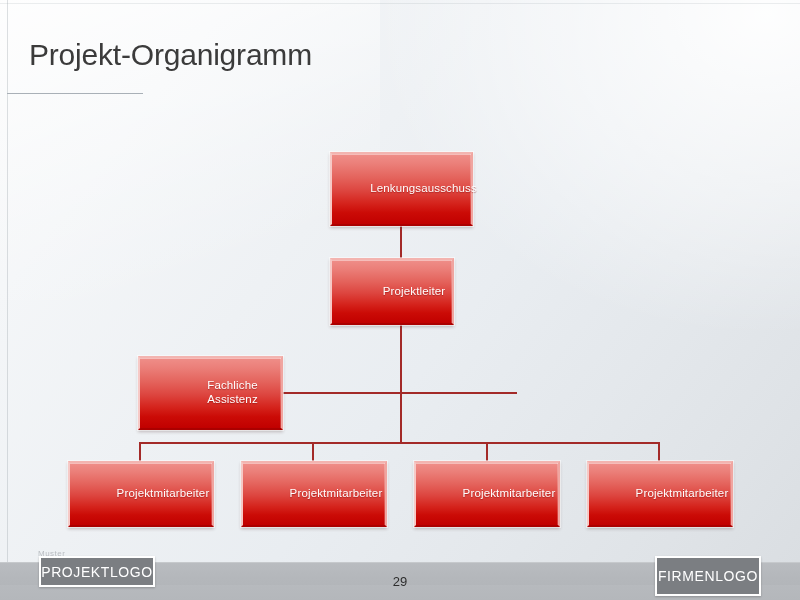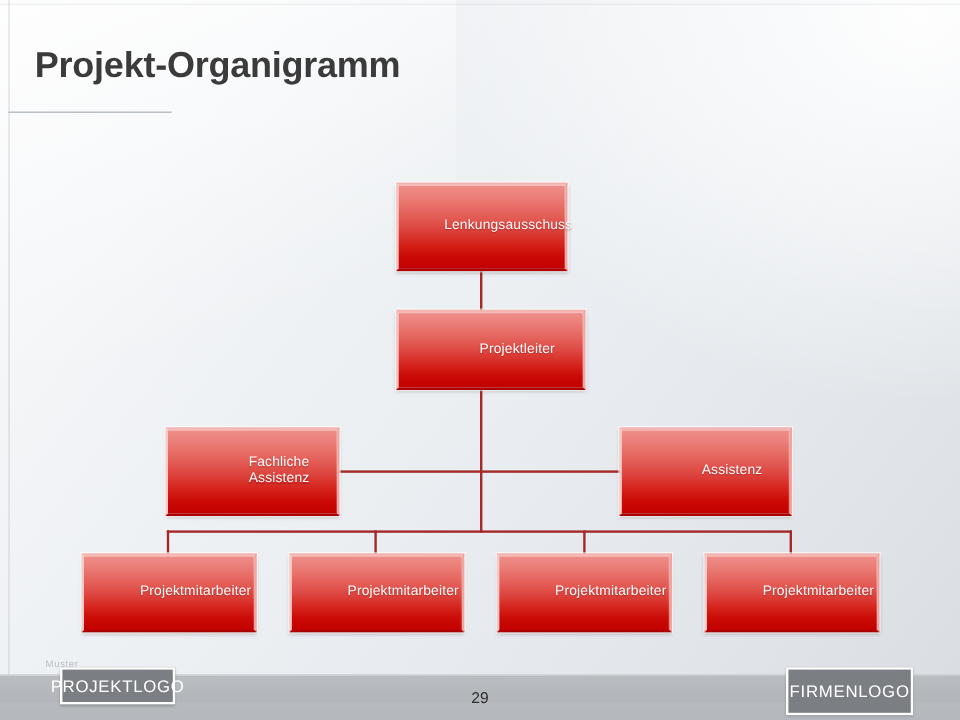--- a/index.html
+++ b/index.html
@@ -54,21 +54,21 @@
     left: 0; top: 3px; width: 800px; height: 1px;
     background: rgba(150,158,166,0.18);
   }
 
   
   #title {
     position: absolute;
     left: 29px;
     top: 38px;
     font-size: 30px;
-    font-weight: bold;
+    font-weight: normal;
     color: #3b3b3b;
     letter-spacing: -0.2px;
     white-space: nowrap;
   }
   #title-rule {
     position: absolute;
     left: 7px;
     top: 93px;
     width: 136px;
     height: 1px;
@@ -160,21 +160,21 @@
     justify-content: center;
     background: #7b7e82;
     border: 2px solid #ffffff;
     color: #ffffff;
     font-size: 14px;
     letter-spacing: 0.6px;
     box-shadow: 0 1px 2px rgba(0,0,0,0.22);
     z-index: 6;
   }
   .logo-box b { font-weight: normal; }
-  #logo-left  { left: 39px;  top: 556px; width: 96px; height: 31px; margin-left: 11px; }
+  #logo-left  { left: 39px;  top: 556px; width: 116px; height: 31px; }
   #logo-right { left: 655px; top: 556px; width: 106px; height: 40px; }
 
   
   #watermark {
     position: absolute;
     left: 38px;
     top: 549px;
     font-size: 8px;
     color: rgba(120,125,130,0.45);
     letter-spacing: 0.5px;
@@ -207,31 +207,28 @@
 
   <div class="conn v" style="left:139px; top:442px; height:20px;"></div>
   <div class="conn v" style="left:312px; top:442px; height:20px;"></div>
   <div class="conn v" style="left:486px; top:442px; height:20px;"></div>
   <div class="conn v" style="left:658px; top:442px; height:20px;"></div>
 
   <div class="node" style="left:330px; top:152px; width:143px; height:74px;">
     <span>Lenkungsausschuss</span>
   </div>
 
-  <div class="node" style="left:330px; top:258px; width:158px; height:67px;">
+  <div class="node" style="left:330px; top:258px; width:124px; height:67px;">
     <span>Projektleiter</span>
   </div>
 
   <div class="node" style="left:138px; top:356px; width:145px; height:74px;">
     <span>Fachliche Assistenz</span>
   </div>
 
-  <div class="node" style="left:516px; top:356px; width:144px; height:74px;">
-    <span>Assistenz</span>
-  </div>
 
   <div class="node" style="left:68px; top:461px; width:146px; height:66px;">
     <span>Projektmitarbeiter</span>
   </div>
 
   <div class="node" style="left:241px; top:461px; width:146px; height:66px;">
     <span>Projektmitarbeiter</span>
   </div>
 
   <div class="node" style="left:414px; top:461px; width:146px; height:66px;">

